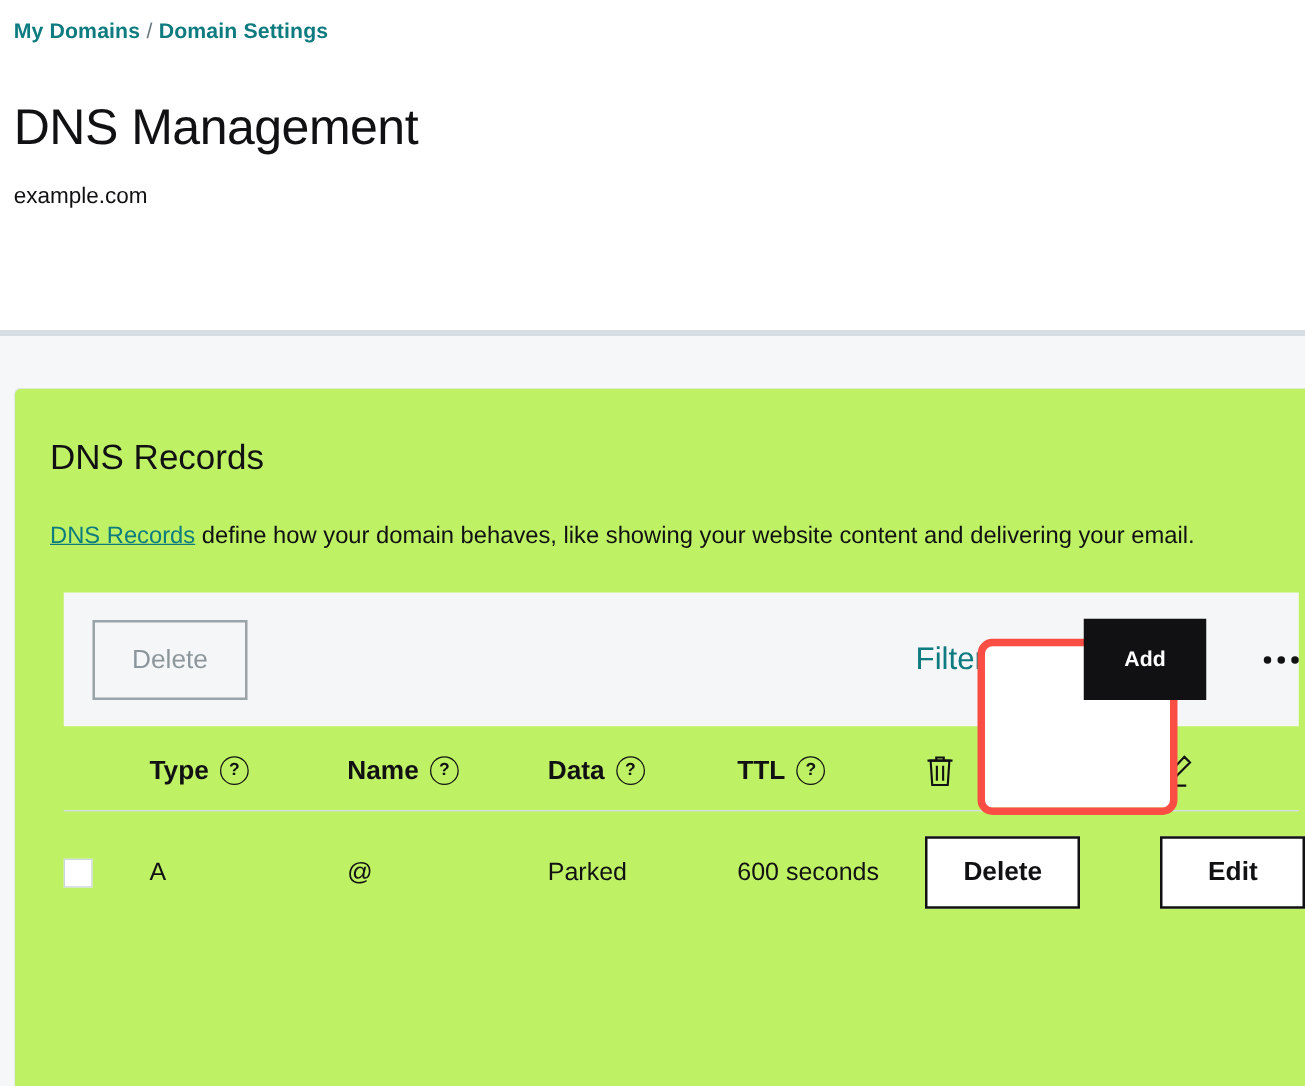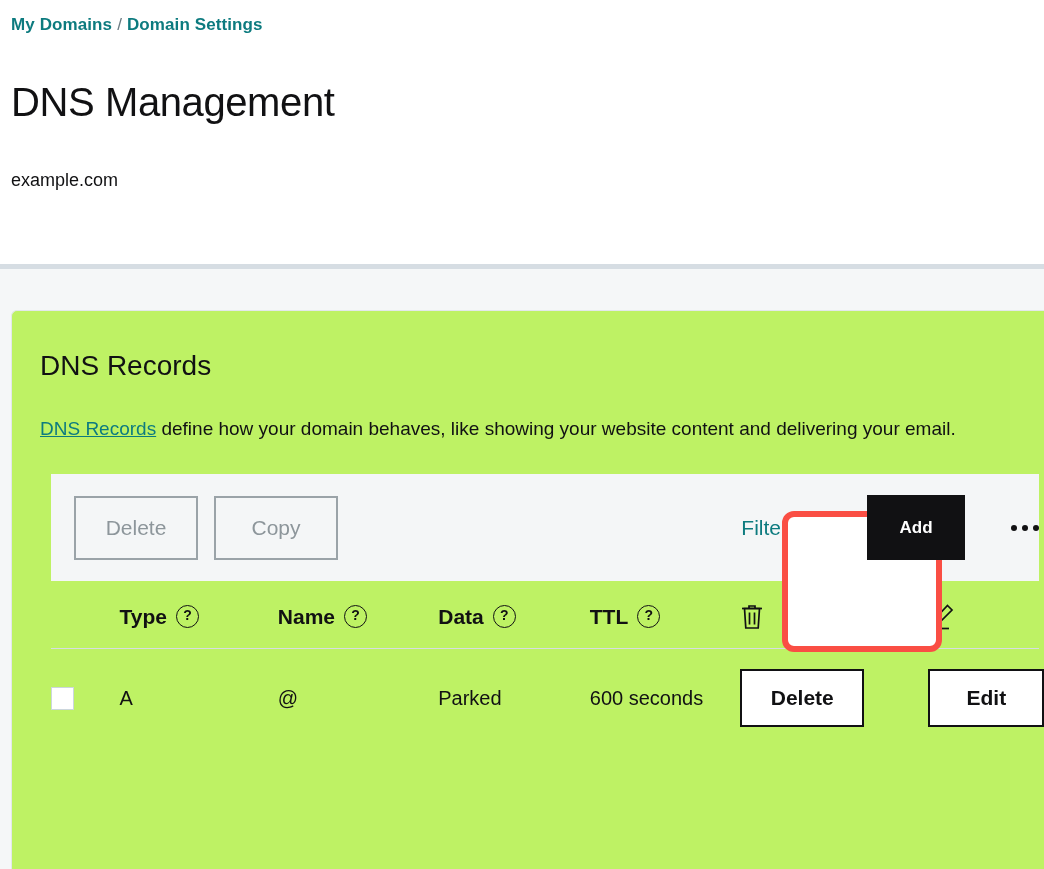--- a/index.html
+++ b/index.html
@@ -42,21 +42,21 @@
     font-size: 40px;
     font-weight: normal;
     line-height: 52px;
     margin: 40px 0 0 0;
     letter-spacing: -0.4px;
     color: #111113;
   }
   .page-subtitle {
     font-size: 18px;
     line-height: 24px;
-    margin-top: 40px;
+    margin-top: 16px;
     color: #111113;
   }
 
   
   .divider-band {
     height: 5px;
     background: #d6dde3;
     width: 100%;
   }
 
@@ -125,21 +125,21 @@
     margin-left: 16px;
   }
   .toolbar-right {
     margin-left: auto;
     display: flex;
     align-items: center;
     height: 100%;
   }
   .filter-link {
     color: #0d7b7f;
-    font-size: 21px;
+    font-size: 25px;
     display: flex;
     align-items: flex-end;
     gap: 11px;
     cursor: pointer;
     margin-right: 52px;
     margin-left: 28px;
   }
   .chev {
     display: inline-block;
     width: 14px;
@@ -287,21 +287,20 @@
 
 <div class="page-body">
   <div class="card">
 
     <h2 class="card-title">DNS Records</h2>
 
     <p class="card-desc"><a href="#">DNS Records</a><span> define how your domain behaves, like showing your website content and delivering your email.</span></p>
 
     <div class="toolbar">
       <button class="btn-outline-disabled">Delete</button>
-      <button class="btn-outline-disabled">Copy</button>
 
       <div class="toolbar-right">
         <div class="filter-link">
           <span>Filter</span>
           <span class="chev"></span>
         </div>
         <button class="add-btn" style="position: relative; z-index: 6;">Add</button>
         <div class="kebab">
           <i></i>
           <i></i>

